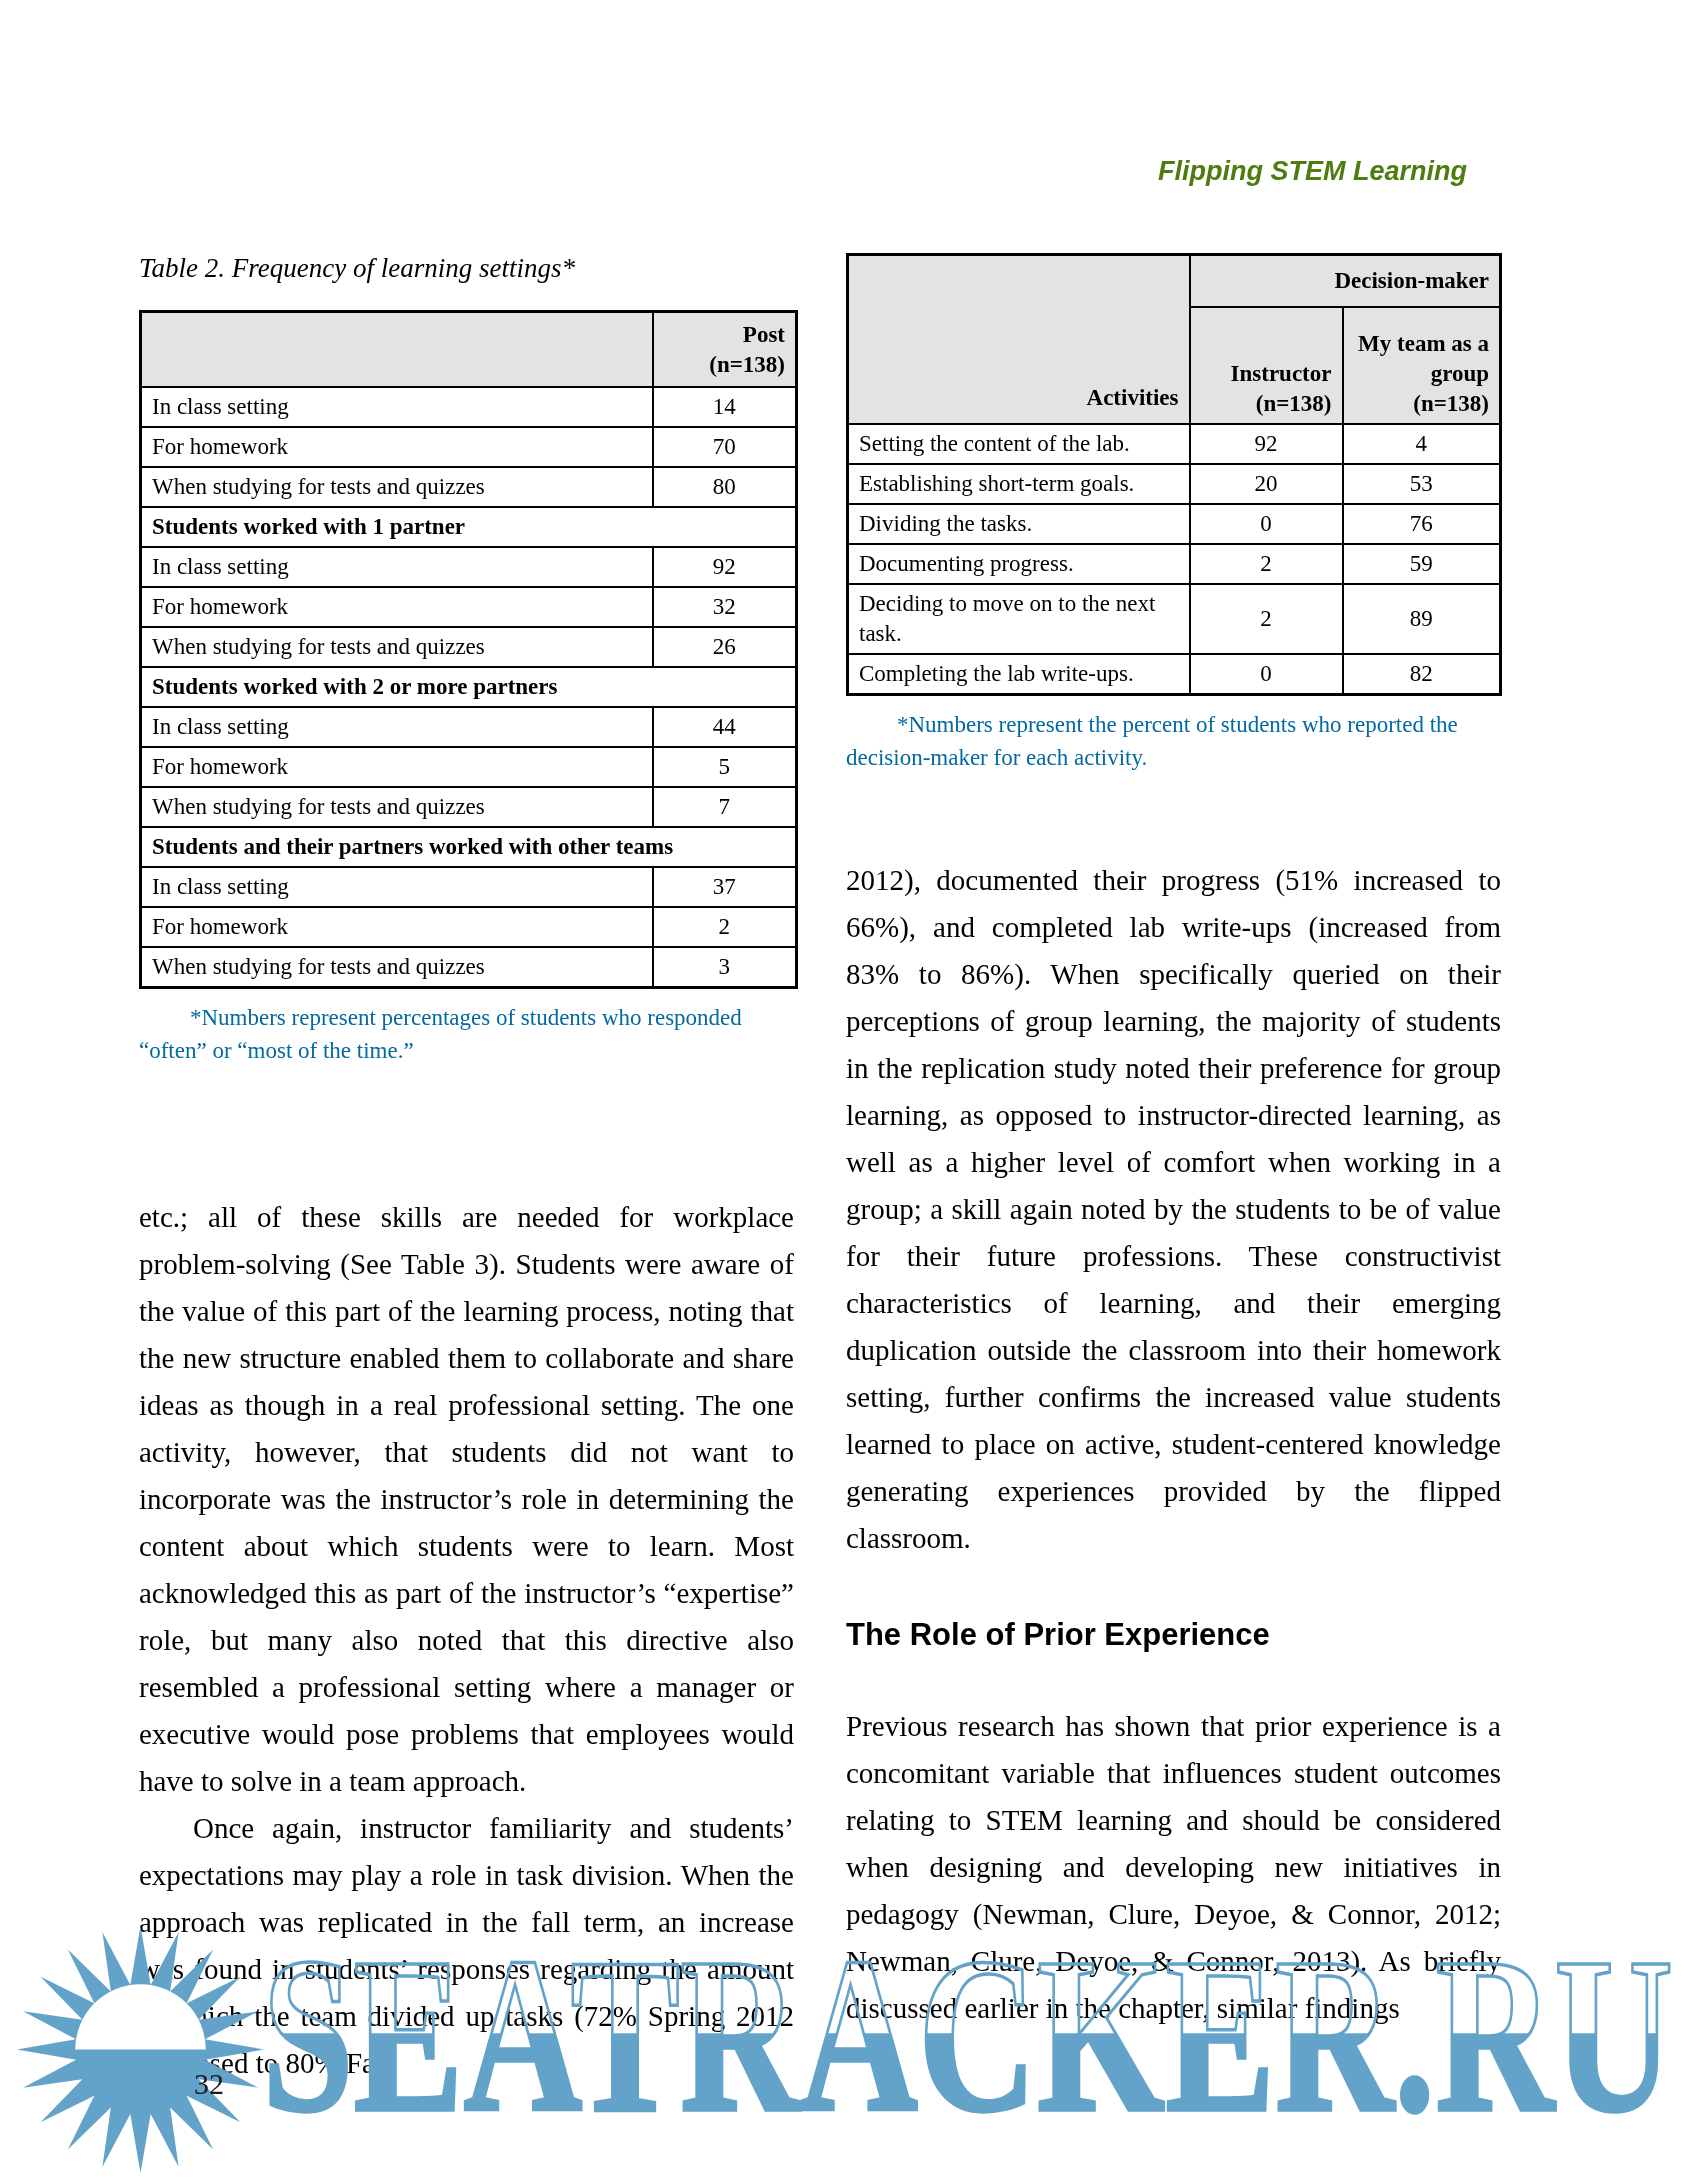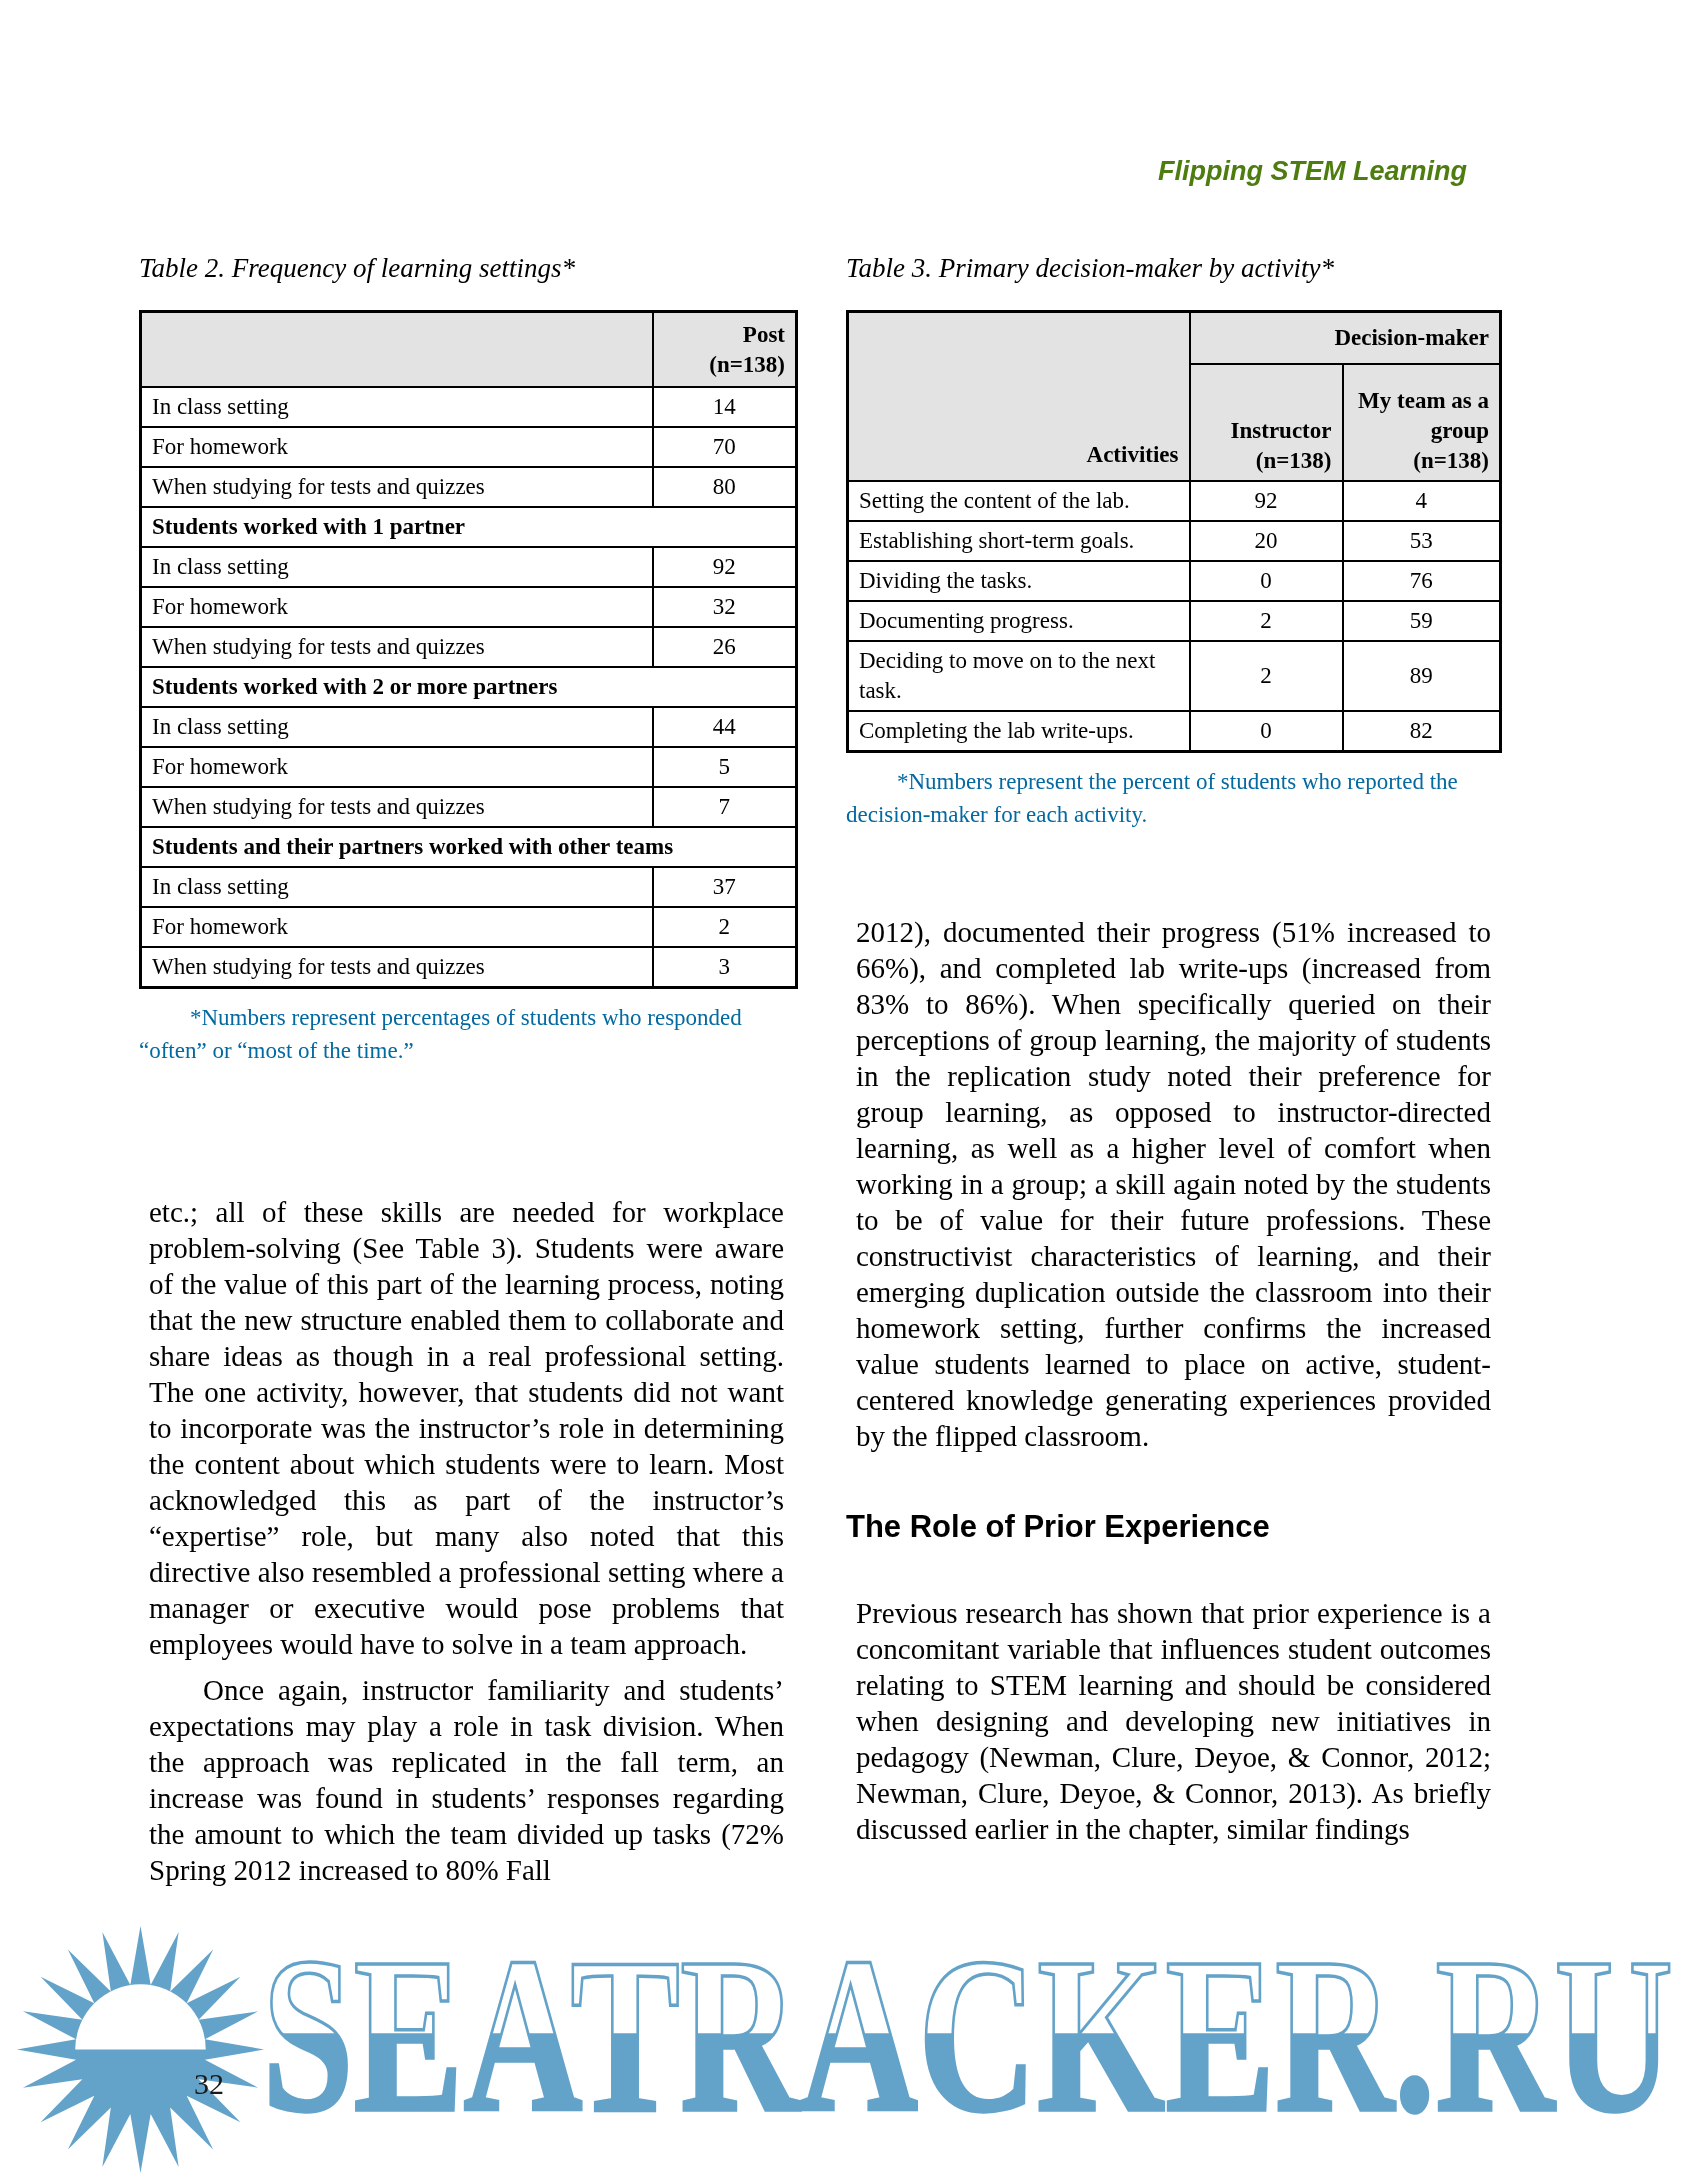--- a/index.html
+++ b/index.html
@@ -44,22 +44,22 @@
   .t3 col.c-ins  { width:153px; }
   .t3 col.c-team { width:158px; }
   .t3 th.activities { vertical-align:bottom; padding-bottom:10px; }
   .t3 th.dm { height:42px; vertical-align:middle; }
   .t3 th.sub { height:107px; vertical-align:bottom; padding-bottom:4px; }
   .footnote {
     font-size:23px; line-height:33px; margin:12px 0 0 0;
     text-indent:51px; color:#0369a1;
   }
   .bodytext {
-    font-size:29px; line-height:36px; text-align:justify; color:#000;
-    margin:10px;
+    font-size:29px; line-height:47px; text-align:justify; color:#000;
+    margin:0;
   }
   .left-body { margin-top:127px; }
   .right-body { margin-top:83px; }
   .indent { text-indent:54px; margin-top:0; }
   .section-heading {
     font-family:Liberation Sans, sans-serif; font-weight:bold;
     font-size:31px; color:#000; margin:55px 0 50px 0;
   }
   
   .page-number {
@@ -158,21 +158,20 @@
     </tbody>
       </table>
 
     <p class="footnote">*Numbers represent percentages of students who responded “often” or “most of the time.”</p>
 
     <p class="bodytext left-body">etc.; all of these skills are needed for workplace problem-solving (See Table 3). Students were aware of the value of this part of the learning process, noting that the new structure enabled them to collaborate and share ideas as though in a real professional setting. The one activity, however, that students did not want to incorporate was the instructor’s role in determining the content about which students were to learn. Most acknowledged this as part of the instructor’s “expertise” role, but many also noted that this directive also resembled a professional setting where a manager or executive would pose problems that employees would have to solve in a team approach.</p>
     <p class="bodytext indent">Once again, instructor familiarity and students’ expectations may play a role in task division. When the approach was replicated in the fall term, an increase was found in students’ responses regarding the amount to which the team divided up tasks (72% Spring 2012 increased to 80% Fall</p>
   </div>
 
   <div class="col col-right">
-    <p class="table-caption">Table 3. Primary decision-maker by activity*</p>
 
     <table class="data-table t3">
       <colgroup>
           <col class="c-act">
           <col class="c-ins">
           <col class="c-team">
         </colgroup>
       <tbody>
           <tr>
         <th class="activities" rowspan="2">Activities</th>

